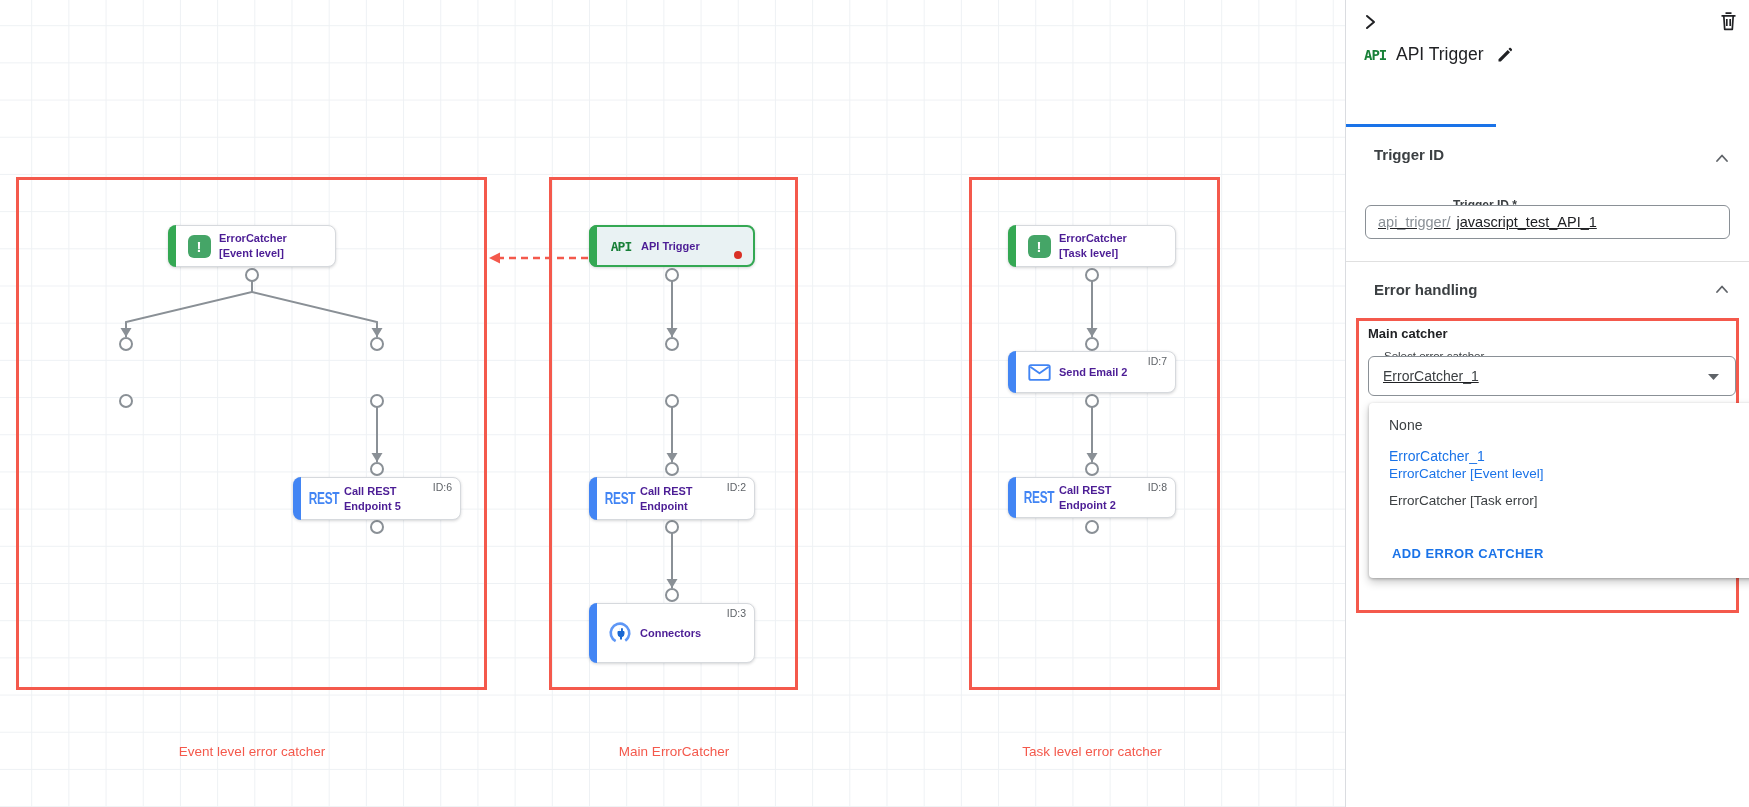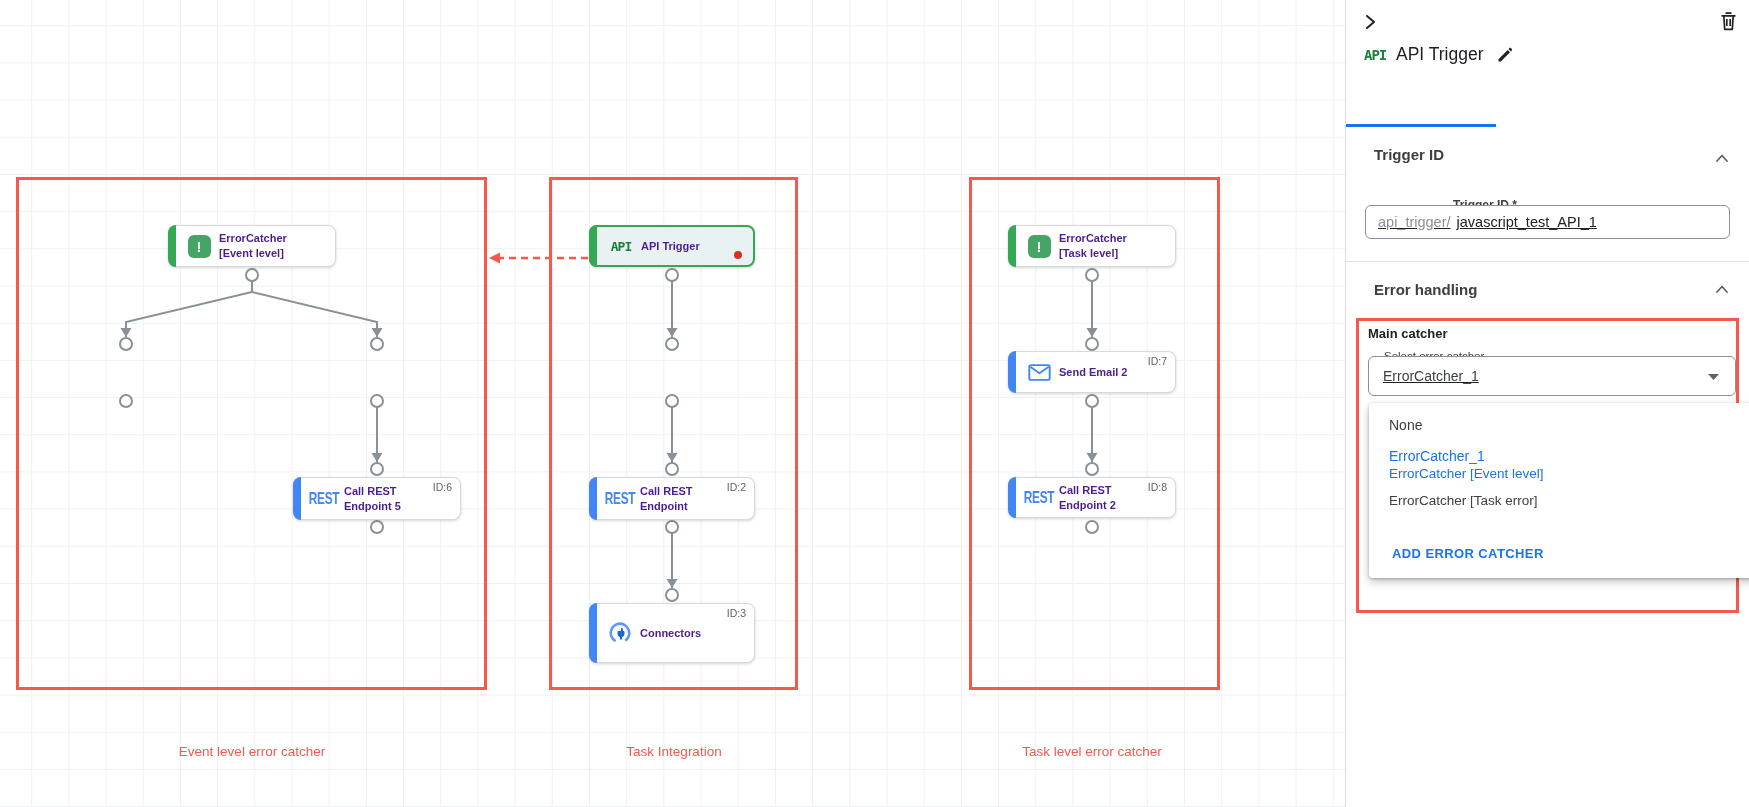--- a/index.html
+++ b/index.html
@@ -136,21 +136,21 @@
         <circle cx="1092" cy="401" r="6" fill="#fff" stroke="#8a9096" stroke-width="2"></circle>
         <circle cx="1092" cy="469" r="6" fill="#fff" stroke="#8a9096" stroke-width="2"></circle>
         <circle cx="1092" cy="527" r="6" fill="#fff" stroke="#8a9096" stroke-width="2"></circle>
         <line x1="588" y1="258" x2="499" y2="258" stroke="#f4594c" stroke-width="2.5" stroke-dasharray="7 5"></line>
         <path d="M489,258 L500,252.5 L500,263.5 Z" fill="#f4594c"></path>
       </svg>
 
   <div class="group" style="left: 16px; top: 177px; width: 471px; height: 513px;"></div>
       <div class="group-label" style="left: 92px; top: 744px;">Event level error catcher</div>
       <div class="group" style="left: 549px; top: 177px; width: 249px; height: 513px;"></div>
-      <div class="group-label" style="left: 514px; top: 744px;">Task Integration</div>
+      <div class="group-label" style="left: 514px; top: 744px;">Main ErrorCatcher</div>
       <div class="group" style="left: 969px; top: 177px; width: 251px; height: 513px;"></div>
       <div class="group-label" style="left: 932px; top: 744px;">Task level error catcher</div>
       <div class="node accent-green" style="left: 168px; top: 225px; width: 168px; height: 42px;">
         <span class="stripe"></span>
         <span class="icon-box">
           <span class="ic-exclaim">!</span>
         </span>
         <span class="nlabel"><span>ErrorCatcher</span><br><span>[Event level]</span></span>
       </div>
       <div class="node accent-blue" style="left: 293px; top: 477px; width: 168px; height: 43px;">

